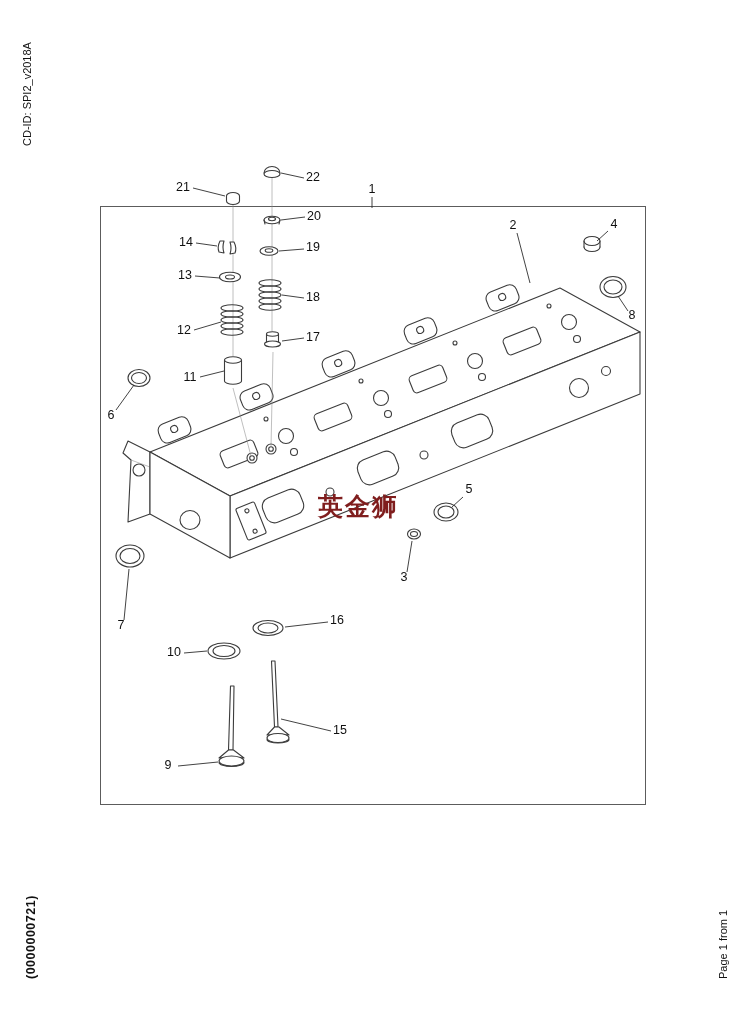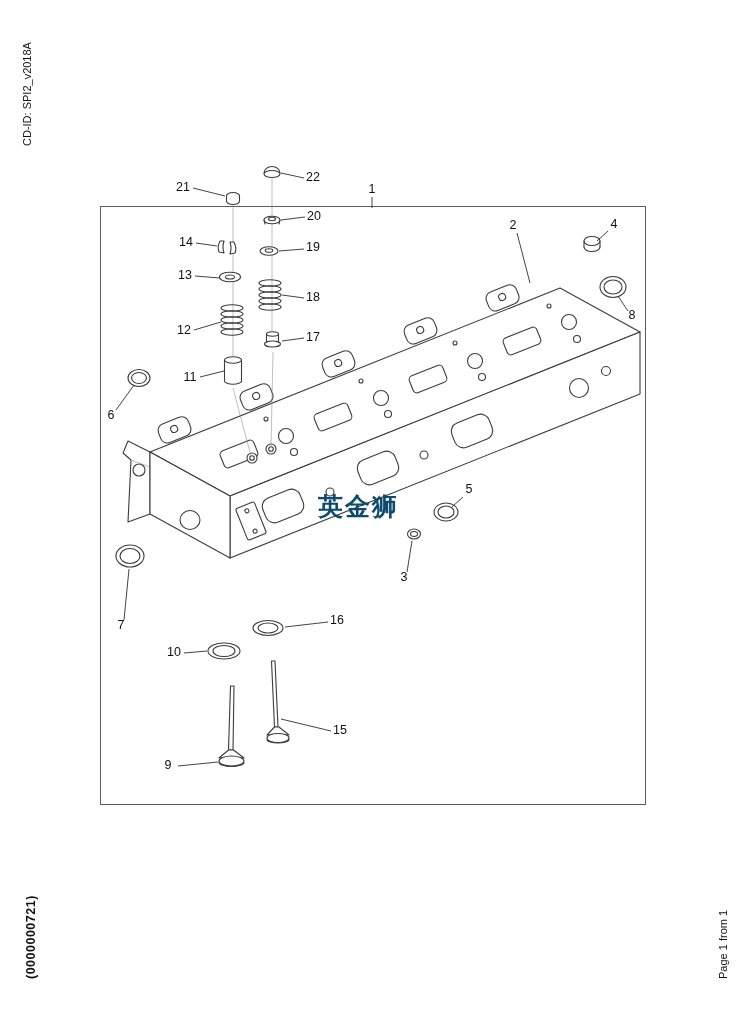--- a/index.html
+++ b/index.html
@@ -18,21 +18,21 @@
   #callouts text{font-family:"Liberation Sans",sans-serif;font-size:12.5px;fill:#101010;text-anchor:middle;}
 </style>
 </head>
 <body>
 
 <div class="page">
 
   <div class="vtext cdid">CD-ID: SPI2_v2018A</div>
   <div class="vtext docnum">(0000000721)</div>
   <div class="vtext pageinfo">Page 1 from 1</div>
-  <div class="watermark" style="color: #0c4a6e; text-align: right;">英金狮</div>
+  <div class="watermark" style="color: #7f1d1d; text-align: right;">英金狮</div>
 
   <svg class="diagram" width="743" height="1013" viewBox="0 0 743 1013">
 
     <rect class="frame" x="100.5" y="206.5" width="545" height="598"></rect>
 
     <g>
 
       <path class="draw" d="M150,452 L128,441 L123,453 L131,460 L128,522 L150,514 Z"></path>
       <circle class="draw" cx="139" cy="470" r="6"></circle>
       <path class="thin" d="M131,460 L150,467"></path>

